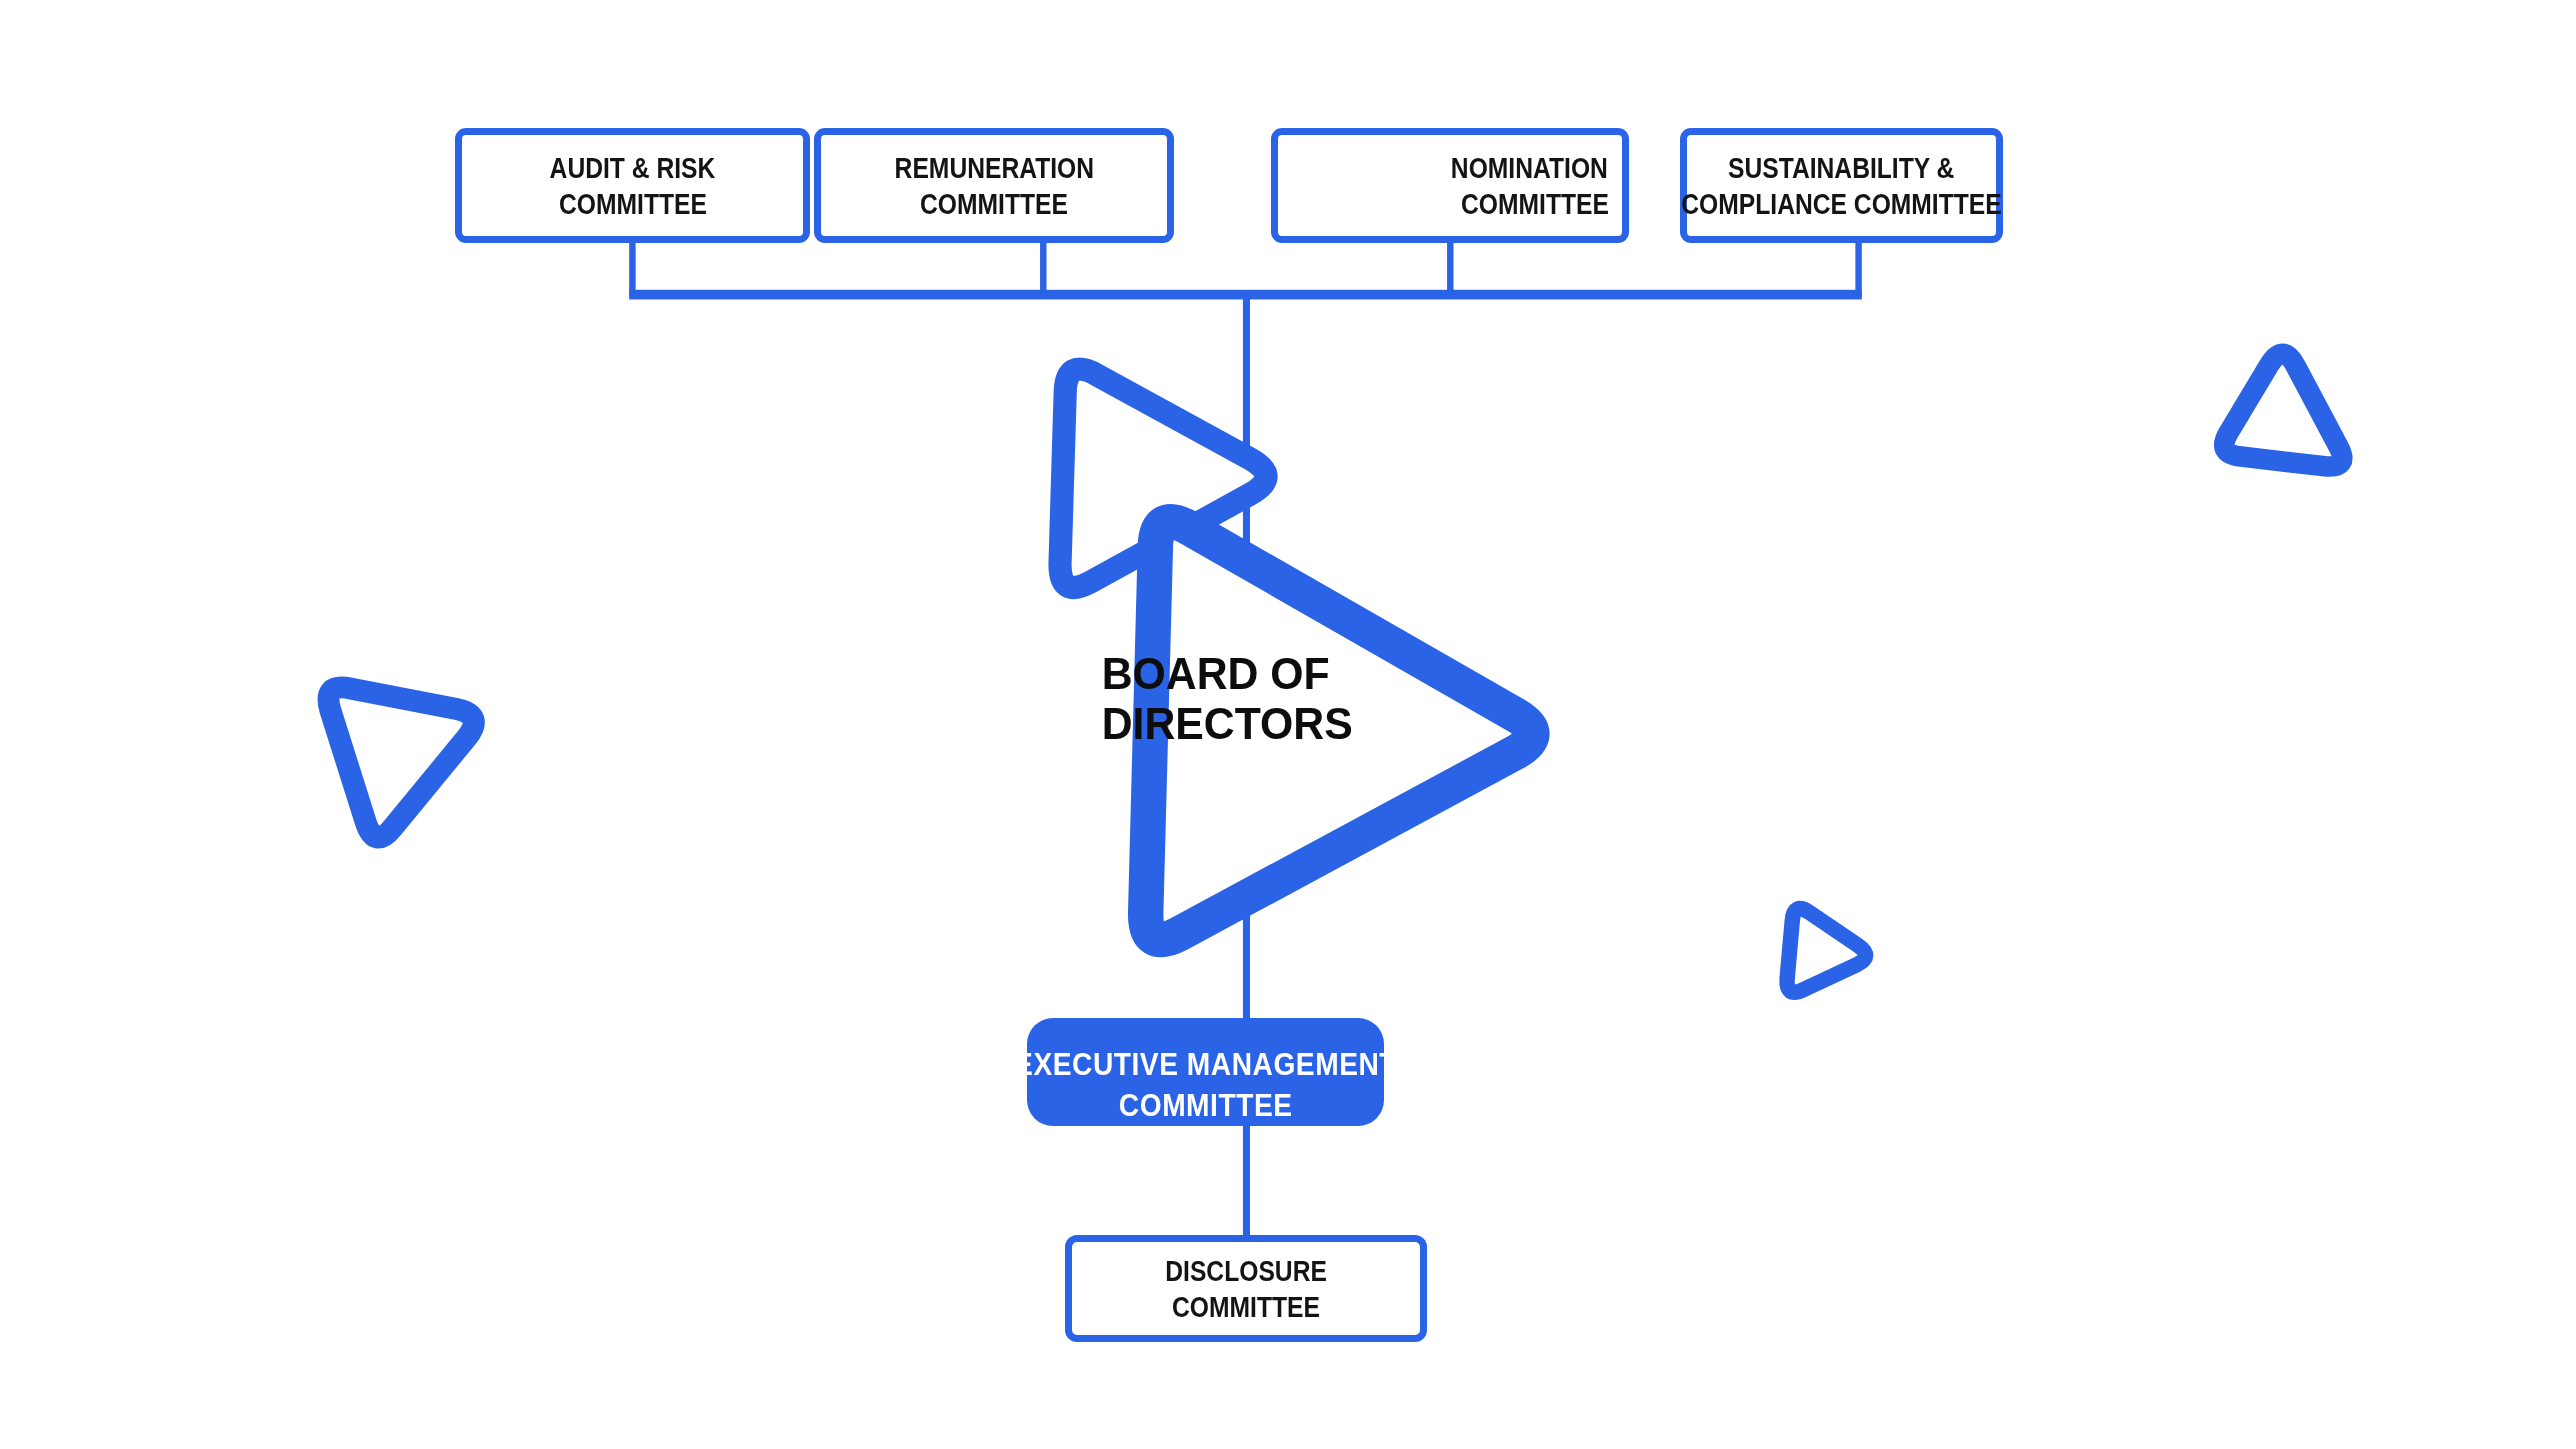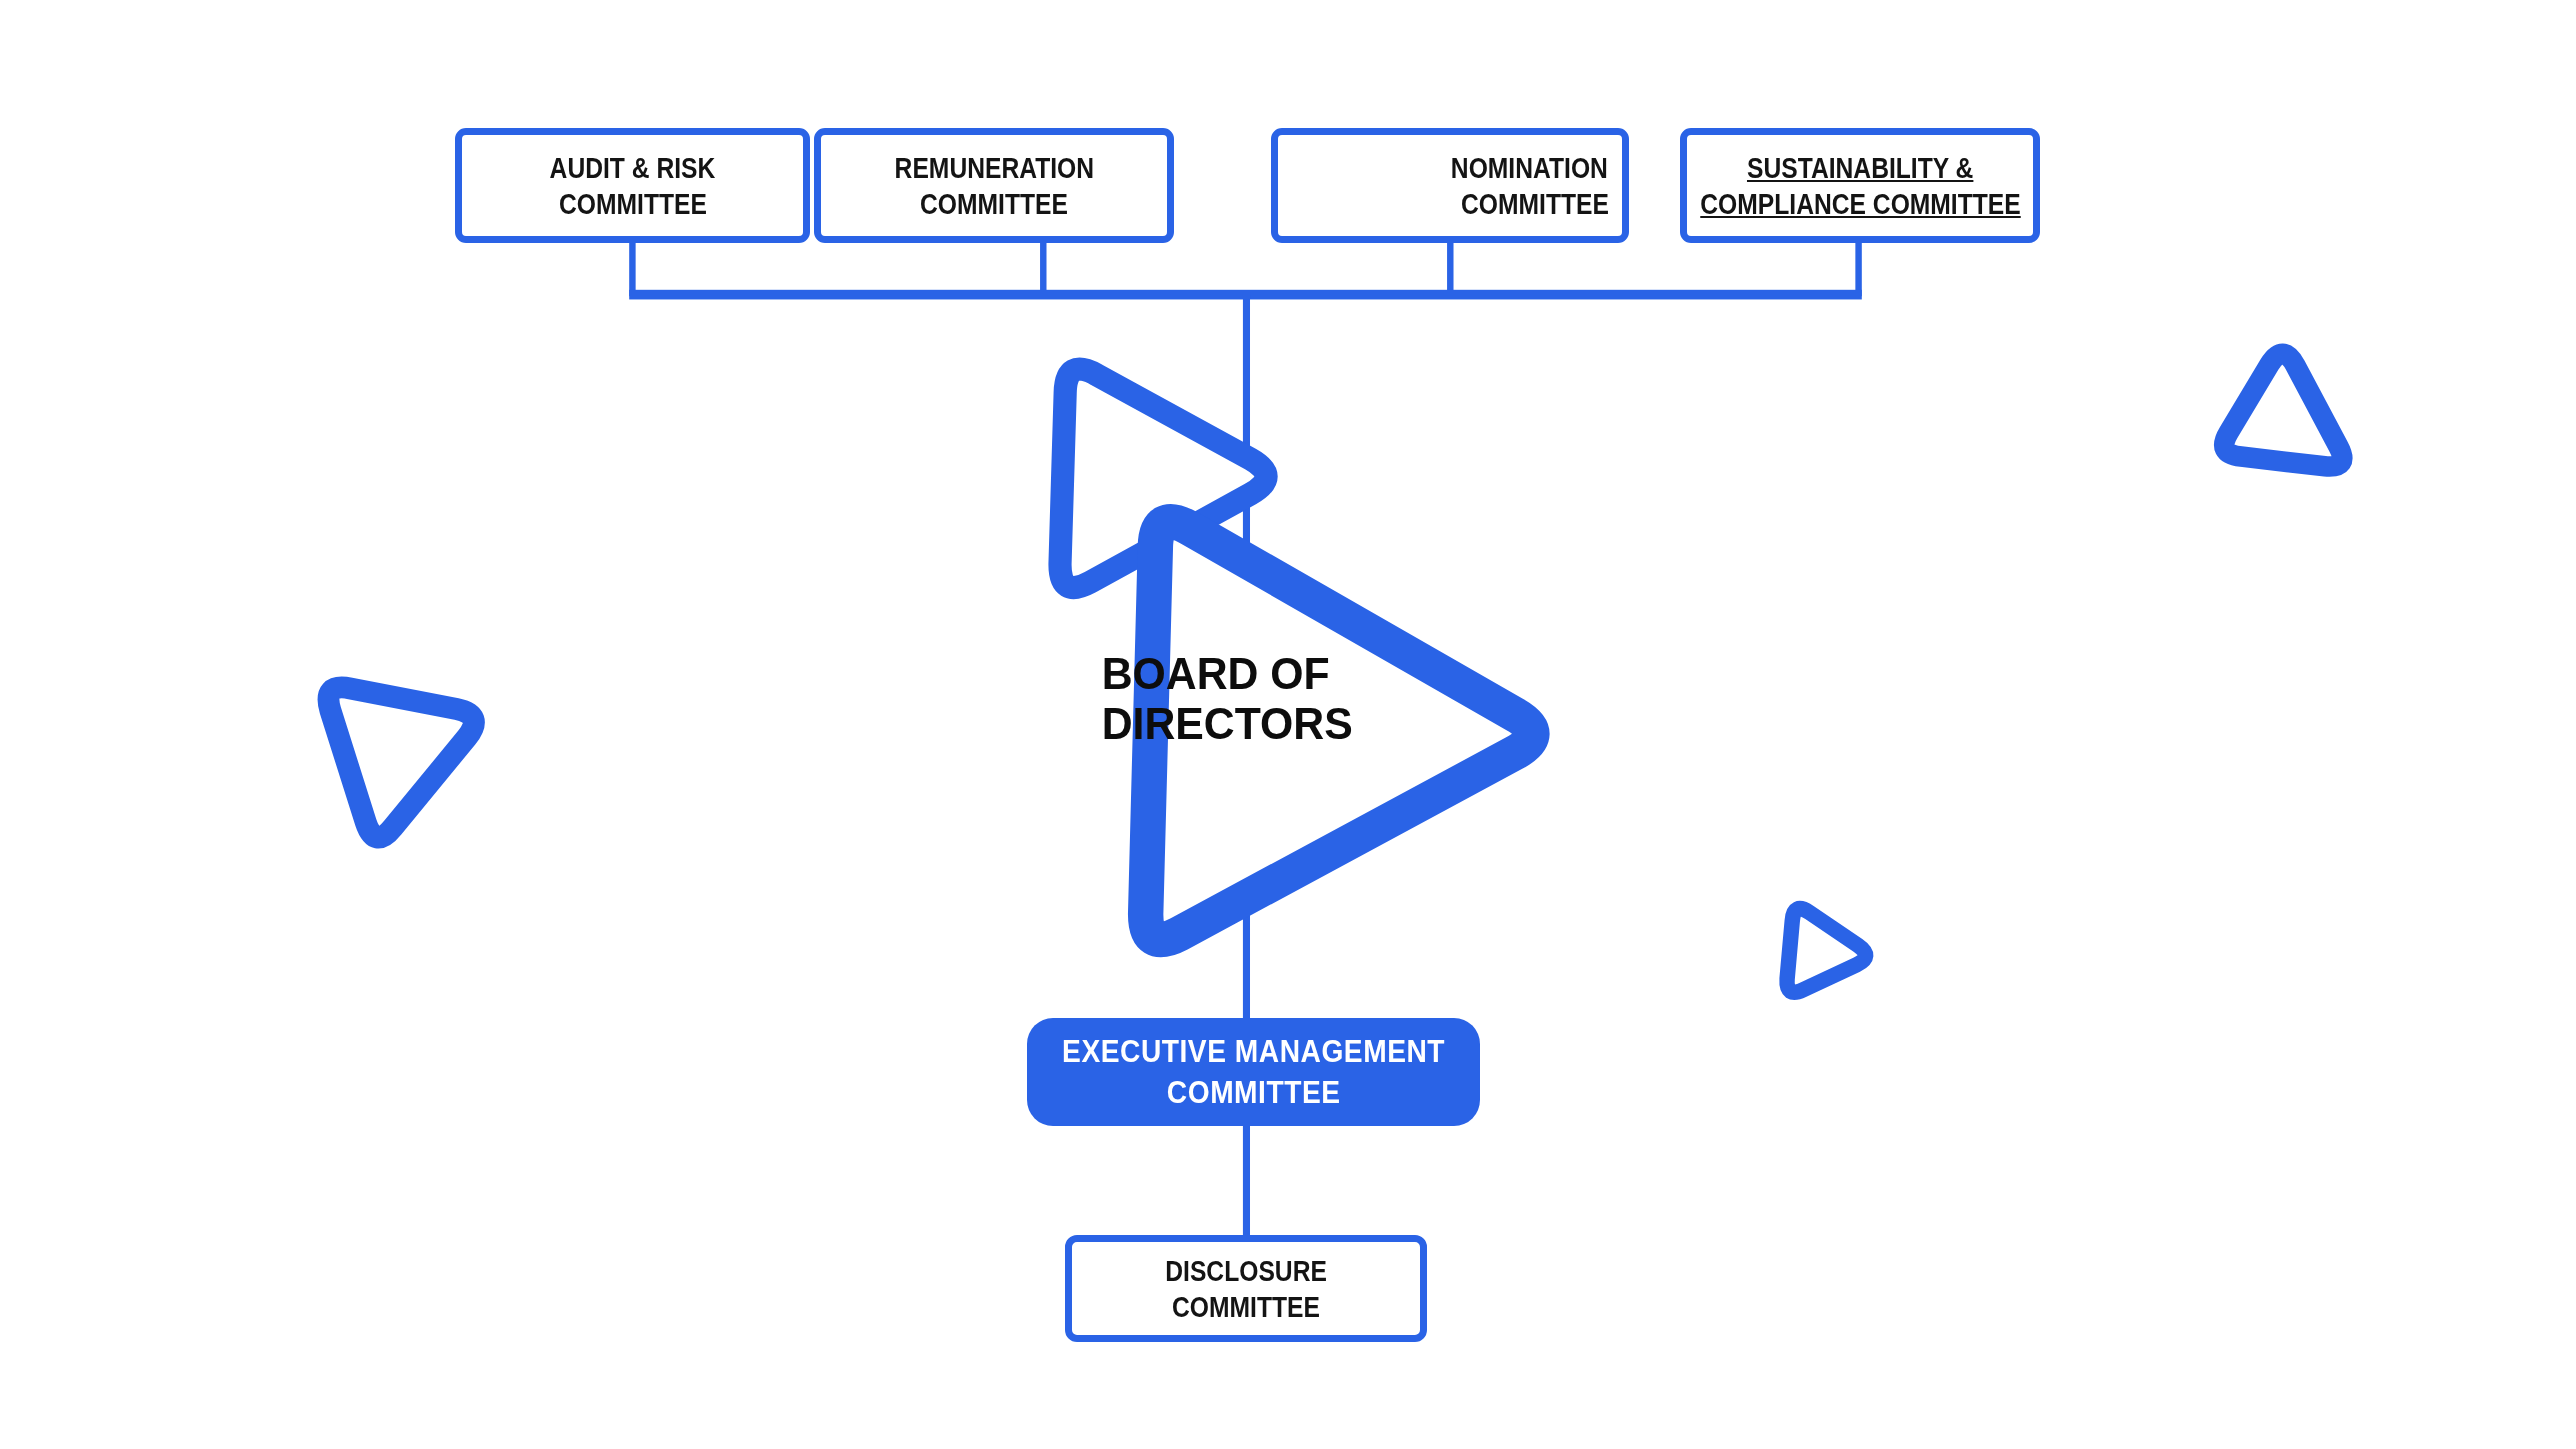--- a/index.html
+++ b/index.html
@@ -77,31 +77,31 @@
   <div class="node outline-box committee" style="left:814px;top:128px;width:360px;height:115px;">
     <span class="ln">REMUNERATION</span>
     <span class="ln">COMMITTEE</span>
   </div>
 
   <div class="node outline-box committee" style="left:1271px;top:128px;width:358px;height:115px;align-items:flex-end;">
     <span class="ln">NOMINATION</span>
     <span class="ln">COMMITTEE</span>
   </div>
 
-  <div class="node outline-box committee" style="left:1680px;top:128px;width:360px;height:115px;text-decoration:underline;">
+  <div class="node outline-box committee" style="left:1680px;top:128px;width:323px;height:115px;">
     <span class="ln">SUSTAINABILITY &amp;</span>
     <span class="ln">COMPLIANCE COMMITTEE</span>
   </div>
 
   <div class="board-label">
     <span class="ln">BOARD OF</span>
     <span class="ln">DIRECTORS</span>
   </div>
 
-  <div class="node exec" style="left:1027px;top:1018px;width:453px;height:108px;">
+  <div class="node exec" style="left:1027px;top:1018px;width:357px;height:108px;justify-content:flex-end;">
     <span class="ln">EXECUTIVE MANAGEMENT</span>
     <span class="ln">COMMITTEE</span>
   </div>
 
   <div class="node outline-box committee" style="left:1065px;top:1235px;width:362px;height:107px;border-width:7px;border-radius:12px;">
     <span class="ln">DISCLOSURE</span>
     <span class="ln">COMMITTEE</span>
   </div>
 
 </div>

